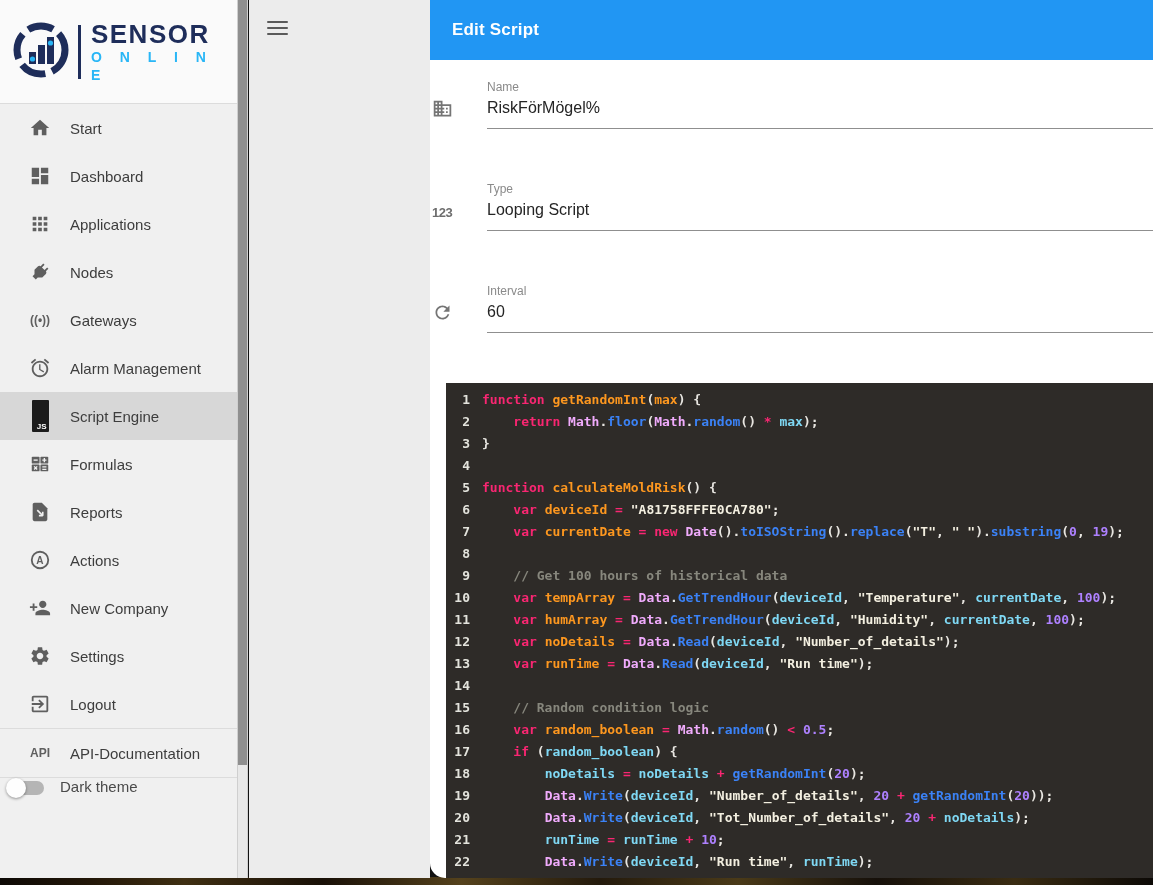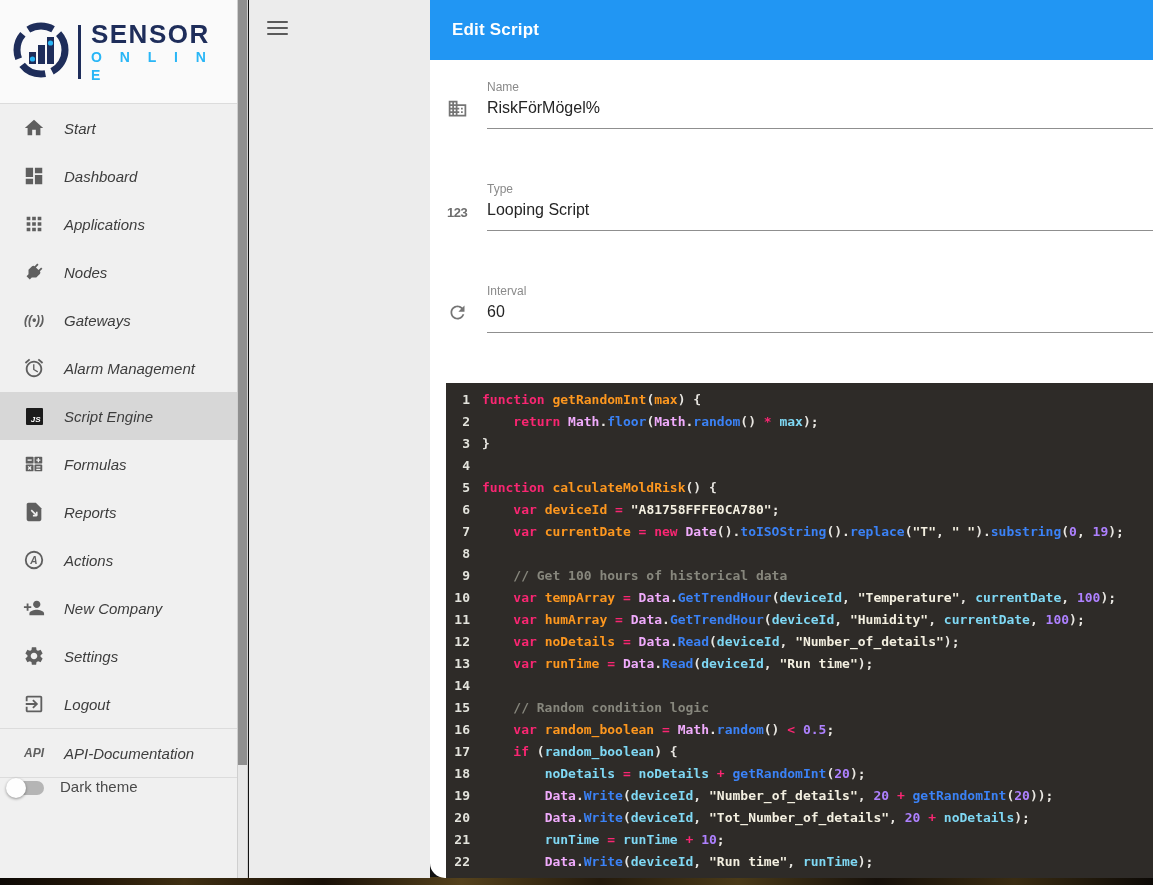--- a/index.html
+++ b/index.html
@@ -15,28 +15,28 @@
   }
 
   
   .sidebar { position:absolute; left:0; top:0; width:237px; height:878px; background:#f0f0f0; overflow:hidden; }
   .logo-block { height:104px; background:#fafafa; border-bottom:1px solid #dcdcdc; display:flex; align-items:center; padding-left:10px; }
   .logo-sep { width:3px; height:54px; background:#1e2d5a; margin:0 10px 0 6px; }
   .logo-text .l1 { font-size:26px; font-weight:bold; letter-spacing:1.5px; color:#1e2d5a; line-height:28px; }
   .logo-text .l2 { font-size:14px; font-weight:bold; letter-spacing:7px; color:#29b6f6; line-height:18px; }
 
   .menu { }
-  .side-item { height:48px; display:flex; align-items:center; padding-left:22px; cursor:pointer; color:#3d3d3d;font-style:italic; }
+  .side-item { height:48px; display:flex; align-items:center; padding-left:28px; cursor:pointer; color:#3d3d3d; }
   .side-item.selected { background:#d7d7d7; }
   .side-item .ic { width:24px; height:24px; color:#5f5f5f; display:flex; align-items:center; justify-content:center; flex:0 0 24px; }
   .side-item .ic svg { width:22px; height:22px; fill:currentColor; }
   .side-item .lbl { margin-left:18px; font-size:15px; }
   .side-divider { height:1px; background:#dcdcdc; margin:0; }
   .txt-ic { font-weight:bold; color:#5f5f5f; }
-  .js-badge { width:17px; height:17px; background:#1b1b1b; color:#fff; font-size:8px; font-weight:bold; display:flex; align-items:flex-end; justify-content:flex-end; padding:1px 2px; border-radius:1px; }
+  .js-badge { width:17px; height:32px; background:#1b1b1b; color:#fff; font-size:8px; font-weight:bold; display:flex; align-items:flex-end; justify-content:flex-end; padding:1px 2px; border-radius:1px; }
 
   .dark-row { height:50px; display:flex; align-items:flex-start; padding-left:6px; }
   .switch { position:relative; width:40px; height:20px; flex:0 0 40px; cursor:pointer; }
   .switch .track { position:absolute; left:6px; top:3px; width:32px; height:14px; border-radius:7px; background:#b5b5b5; }
   .switch .thumb { position:absolute; left:0; top:0; width:20px; height:20px; border-radius:50%; background:#fefefe; box-shadow:0 1px 3px rgba(0,0,0,.4); }
   .dark-row .lbl { margin-left:14px; font-size:15px; color:#4a4a4a; }
 
   
   .side-scroll { position:absolute; left:237px; top:0; width:11px; height:878px; background:#e8e8e8; border-left:1px solid #cfcfcf; border-right:1px solid #cfcfcf; }
   .side-scroll .thumb { position:absolute; left:0; top:0; width:100%; height:765px; background:#8f8f8f; }
@@ -46,21 +46,21 @@
   .hamburger { position:absolute; left:18px; top:21px; width:21px; height:16px; cursor:pointer; }
   .hamburger span { display:block; height:2px; background:#5a5a5a; border-radius:1px; margin-bottom:4px; }
 
   
   .panel { position:absolute; left:430px; top:0; width:723px; height:878px; background:#ffffff;border-radius:15px; }
   .panel-header { height:60px; background:#2196f3; display:flex; align-items:center; }
   .panel-header .title { color:#fff; font-size:17px; font-weight:bold; margin-left:22px; letter-spacing:.2px; }
 
   .field { position:absolute; left:0; right:0; }
   #f-name { top:75px; } #f-type { top:177px; } #f-interval { top:279px; }
-  .f-icon { position:absolute; left:17px; top:23px; width:26px; height:22px; color:#757575; }
+  .f-icon { position:absolute; left:2px; top:23px; width:26px; height:22px; color:#757575; }
   .f-icon svg { width:21px; height:21px; fill:currentColor; }
   .f-icon .num { font-size:13px; font-weight:bold; color:#6e6e6e; letter-spacing:-.5px; }
   .f-body { margin-left:57px; border-bottom:1px solid #8f8f8f; padding:5px 0 9px 0; }
   .f-label { font-size:12px; color:#8a8a8a; height:17px; }
   .f-value { font-size:16px; color:#252525; margin-top:2px; height:20px; cursor:text; }
 
   
   .editor { position:absolute; left:16px; right:0; top:383px; bottom:0; background:#2e2b28; overflow:hidden; padding-top:6px; cursor:text; }
   .cl { display:flex; height:22px; line-height:22px; font-family:"DejaVu Sans Mono", monospace; font-size:13px; font-weight:bold; white-space:pre; }
   .cl .ln { width:24px; flex:0 0 24px; text-align:right; color:#e3e3dc; }

